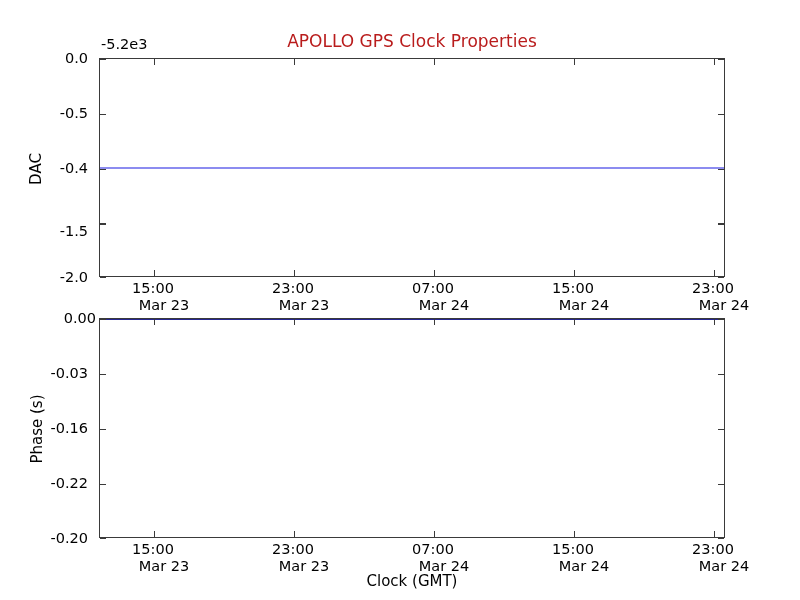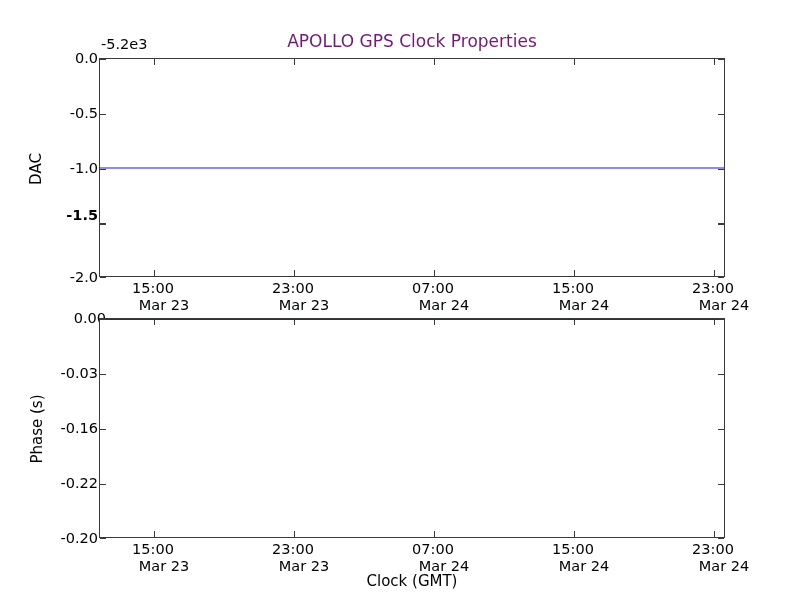--- a/index.html
+++ b/index.html
@@ -24,51 +24,51 @@
   .tick{position:absolute;background:#3a3a3a;}
   .xtick{width:1.3px;height:6px;}
   .xtick.top{top:0;}
   .xtick.bot{bottom:0;}
   .ytick{height:1.3px;width:6px;}
   .ytick.left{left:0;}
   .ytick.right{right:0;}
 
   
   .ylabel-tick{position:absolute;right:0;font-size:14.5px;color:#000;
-               text-align:right;white-space:nowrap;transform:translateY(-50%);margin-left:10px;}
+               text-align:right;white-space:nowrap;transform:translateY(-50%);}
   .xlabel-tick{position:absolute;font-size:14.5px;color:#000;
                text-align:center;white-space:nowrap;
                transform:translateX(-50%);line-height:17px;}
   .xlabel-tick .l2{display:block;margin-left:22px;}
 
   
   .axis-title{position:absolute;font-size:15px;color:#000;white-space:nowrap;}
   .rot{transform-origin:50% 50%;transform:rotate(-90deg);}
 
   #title-main{position:absolute;left:99px;width:626px;top:31px;
-              text-align:center;font-size:17px;color:#701a75;}
+              text-align:center;font-size:17px;color:#b91c1c;}
   #dac-offset{position:absolute;left:101px;top:36px;font-size:14.5px;color:#000;}
   #xaxis-title{position:absolute;left:99px;width:626px;top:572px;
                text-align:center;font-size:15px;color:#000;}
 </style>
 </head>
 <body>
 
 <div id="figure">
 
   <div id="title-main">APOLLO GPS Clock Properties</div>
 
   <div id="dac-offset">-5.2e3</div>
 
   <div class="axis-title rot" style="left:-4px;top:160px;width:80px;text-align:center;">DAC</div>
 
   <div class="ylabel-tick" style="top:58px;width:88px;left:0;">0.0</div>
   <div class="ylabel-tick" style="top:112.75px;width:88px;left:0;">-0.5</div>
-  <div class="ylabel-tick" style="top:167.5px;width:88px;left:0;">-1.0</div>
-  <div class="ylabel-tick" style="top:215px;width:88px;left:0;font-weight:bold;">-1.5</div>
+  <div class="ylabel-tick" style="top:167.5px;width:88px;left:0;">-0.4</div>
+  <div class="ylabel-tick" style="top:231px;width:88px;left:0;">-1.5</div>
   <div class="ylabel-tick" style="top:277px;width:88px;left:0;">-2.0</div>
 
   <div class="axes" id="axes-dac">
     <div class="plot-inner">
       <div class="series-line" id="dac-series" style="top: 108.5px; margin-top: -1px; background: rgb(140, 140, 240);"></div>
     </div>
 
     <div class="tick ytick left" style="top:0px;"></div>
     <div class="tick ytick left" style="top:54.75px;"></div>
     <div class="tick ytick left" style="top:109.5px;"></div>

